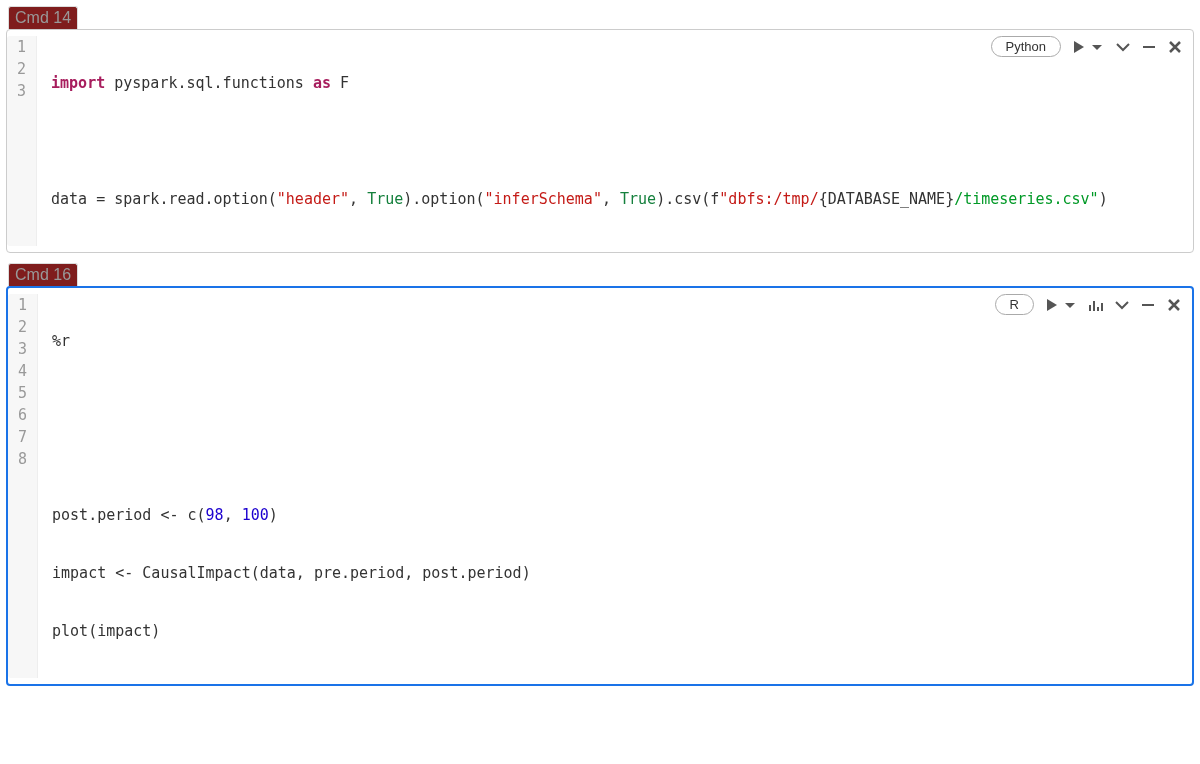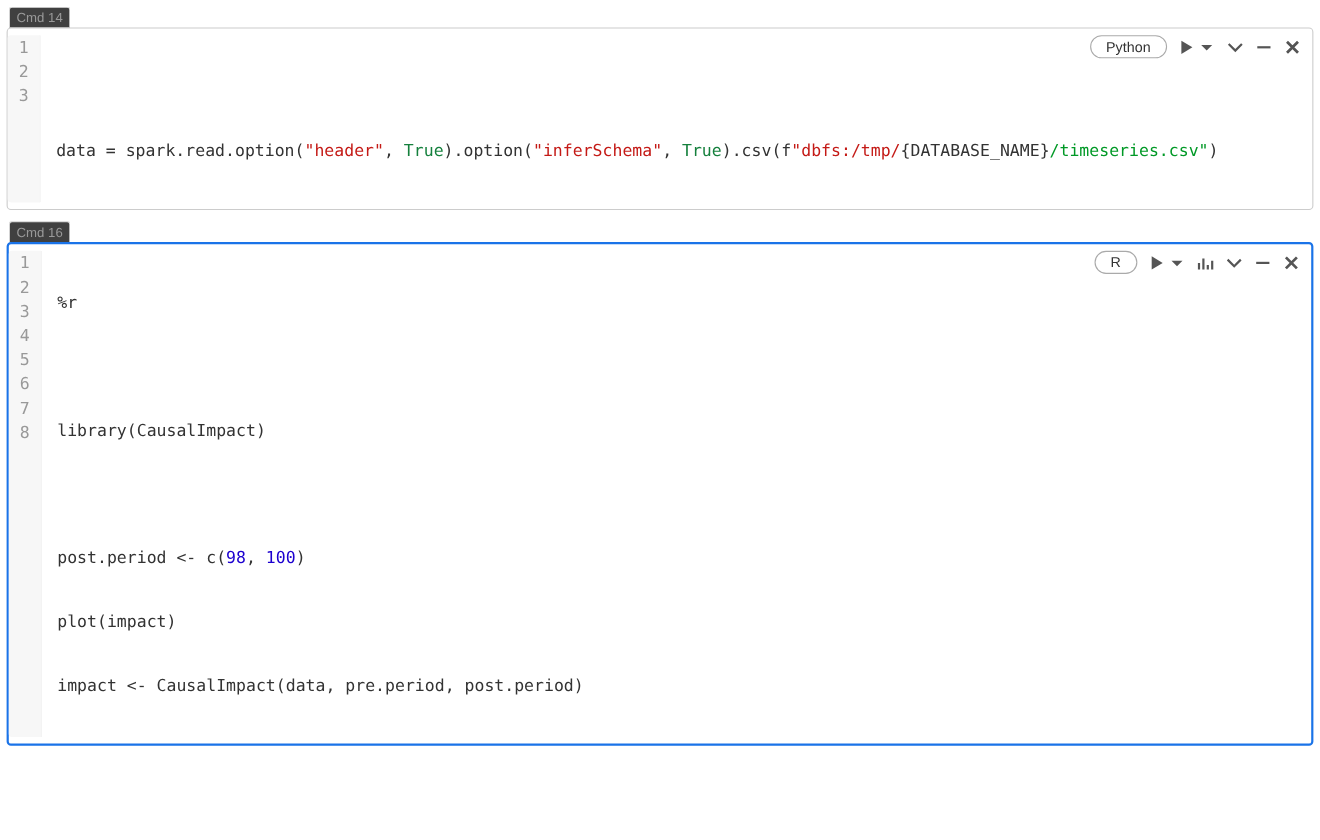--- a/index.html
+++ b/index.html
@@ -5,28 +5,28 @@
   * { box-sizing: border-box; }
   body {
     margin: 0;
     font-family: -apple-system, BlinkMacSystemFont, "Segoe UI", Arial, sans-serif;
     background: #fff;
     font-size: 14px;
     color: #333;
   }
   .container { padding: 6px 6px 0 6px; }
   .cmd-label {
-    font-size: 12px;
+    font-size: 16px;
     color: #999;
     padding: 2px 6px;
     border: 1px solid #ddd;
     border-bottom: none;
     display: inline-block;
     border-radius: 3px 3px 0 0;
-    background: #404040;
+    background: #7f1d1d;
     margin-left: 2px;
   }
   .cell {
     border: 1px solid #ccc;
     border-radius: 4px;
     margin-bottom: 10px;
     background: #fff;
     position: relative;
   }
   .cell.active {
@@ -126,20 +126,21 @@
           </svg>
         </span>
     </div>
     <div class="code-block">
       <div class="gutter">
         <div>1</div>
         <div>2</div>
         <div>3</div>
       </div>
       <div class="code">
+        <div class="code-line"><span class="kw">import</span><span> pyspark.sql.functions </span><span class="kw">as</span><span> F</span></div>
         <div class="code-line"></div>
         <div class="code-line"><span>data = spark.read.option(</span><span class="str">"header"</span><span>, </span><span class="bool">True</span><span>).option(</span><span class="str">"inferSchema"</span><span>, </span><span class="bool">True</span><span>).csv(f</span><span class="str">"dbfs:/tmp/</span><span style="color:#333">{</span><span style="color:#333">DATABASE_NAME</span><span style="color:#333">}</span><span class="str-alt">/timeseries.csv"</span><span>)</span></div>
       </div>
     </div>
   </div>
 
   
   <div class="cmd-label">Cmd 16</div>
   <div class="cell active">
     <div class="toolbar">
@@ -182,23 +183,22 @@
         <div>3</div>
         <div>4</div>
         <div>5</div>
         <div>6</div>
         <div>7</div>
         <div>8</div>
       </div>
       <div class="code">
         <div class="code-line">%r</div>
         <div class="code-line"></div>
-        <div class="code-line">library(CausalImpact)</div>
         <div class="code-line"></div>
         <div class="code-line"><span>post.period &lt;- c(</span><span class="num">98</span><span>, </span><span class="num">100</span><span>)</span></div>
+        <div class="code-line">impact &lt;- CausalImpact(data, pre.period, post.period)</div>
         <div class="code-line">plot(impact)</div>
-        <div class="code-line">impact &lt;- CausalImpact(data, pre.period, post.period)</div>
       </div>
     </div>
 
   </div>
 
 </div>
 
 </body></html>

